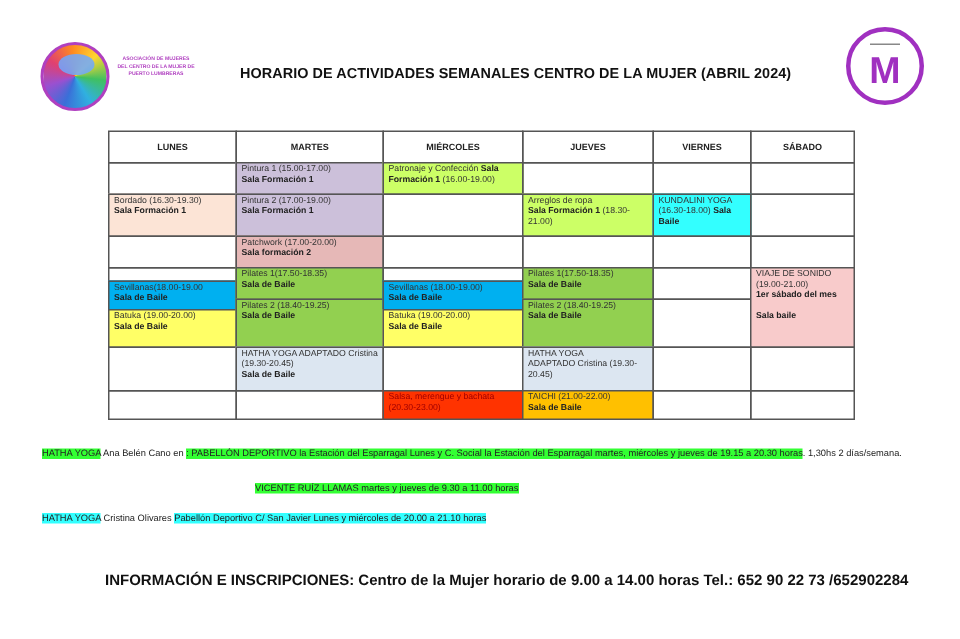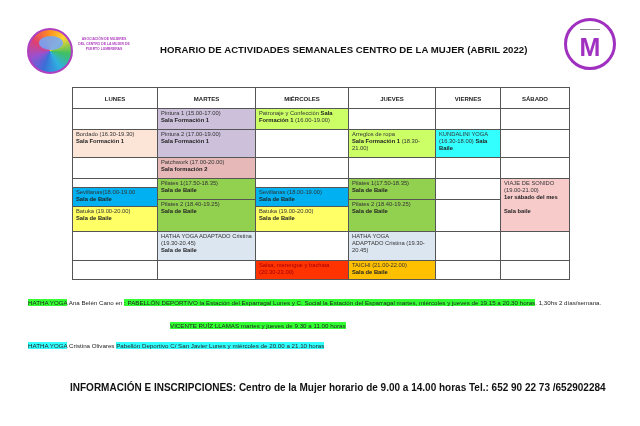--- a/index.html
+++ b/index.html
@@ -38,21 +38,21 @@
   .n3 { position: absolute; left: 28px; top: 341px; }
   .footer { position: absolute; left: 70px; top: 382px; font-size: 10px; font-weight: bold; color: #111; white-space: nowrap; }
 </style>
 </head>
 <body>
 
 <div class="logo-left">
   <div class="logo-left-inner"></div>
 </div>
 <div class="logo-text">ASOCIACIÓN DE MUJERES DEL CENTRO DE LA MUJER DE PUERTO LUMBRERAS</div>
-<div class="title">HORARIO DE ACTIVIDADES  SEMANALES CENTRO DE LA MUJER (ABRIL 2022)</div>
+<div class="title">HORARIO DE ACTIVIDADES  SEMANALES CENTRO DE LA MUJER (ABRIL 2024)</div>
 <div class="logo-right">
   <div class="roof"></div>
   <div class="m">M</div>
 </div>
 
 <div class="tbl">
 
   <div class="cell hdr" style="left:0;top:0;width:86px;height:22px;">LUNES</div>
   <div class="cell hdr" style="left:85px;top:0;width:99px;height:22px;">MARTES</div>
   <div class="cell hdr" style="left:183px;top:0;width:94px;height:22px;">MIÉRCOLES</div>

